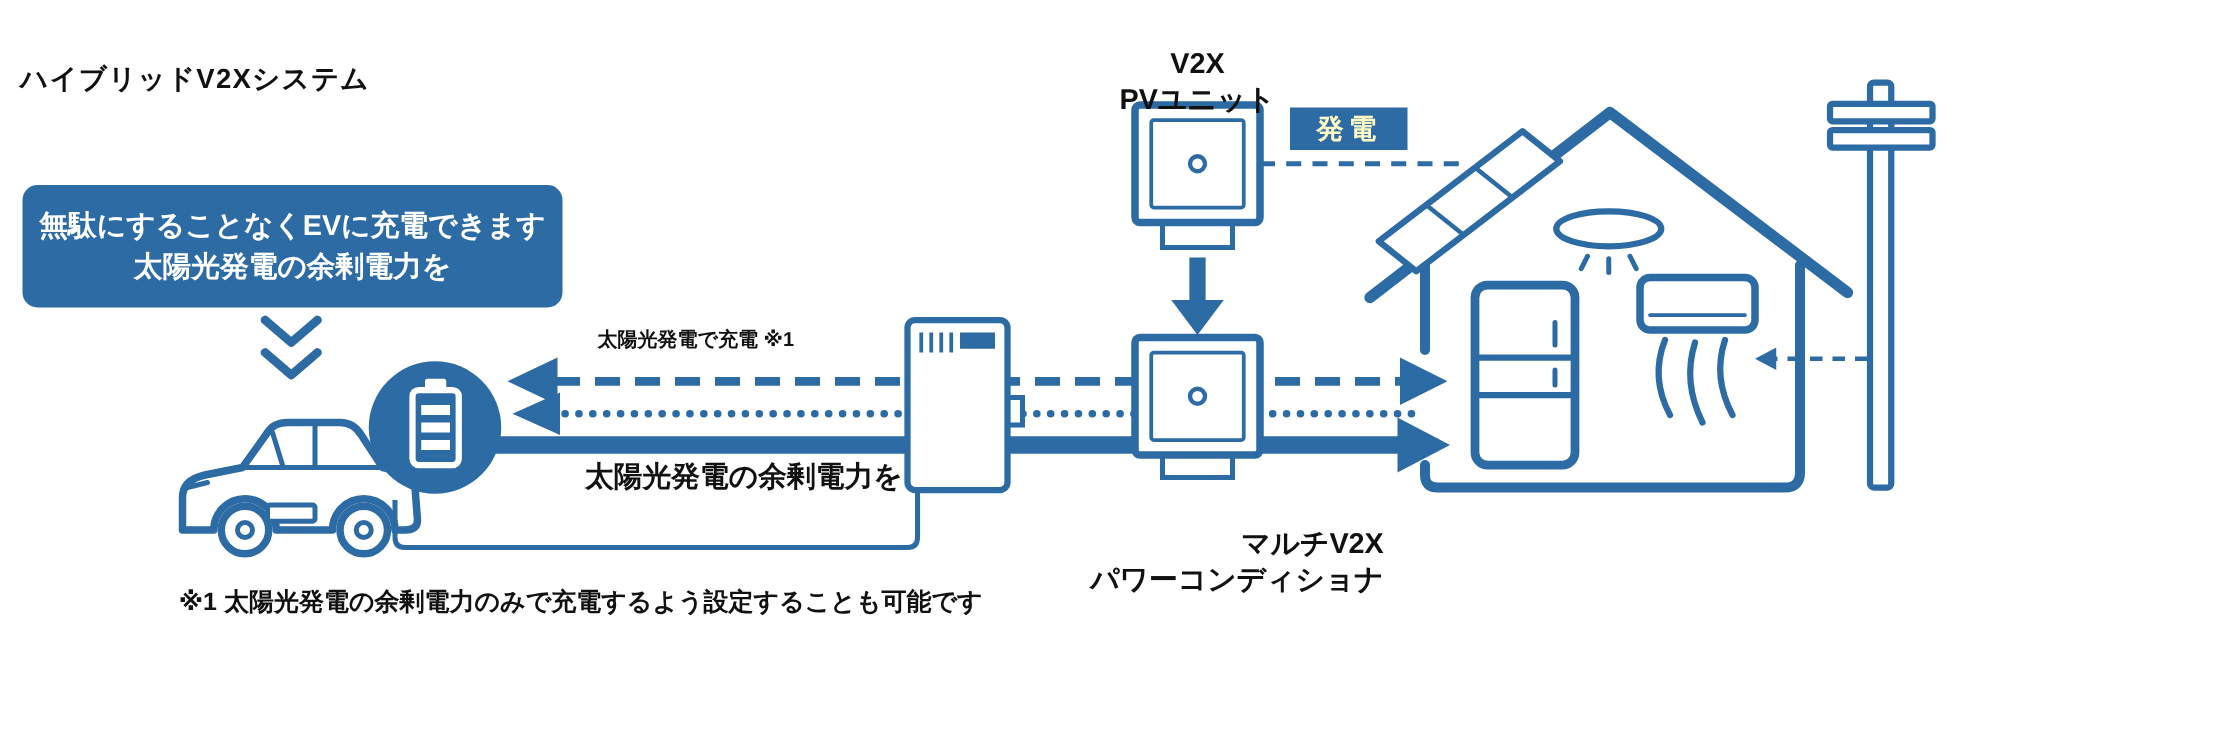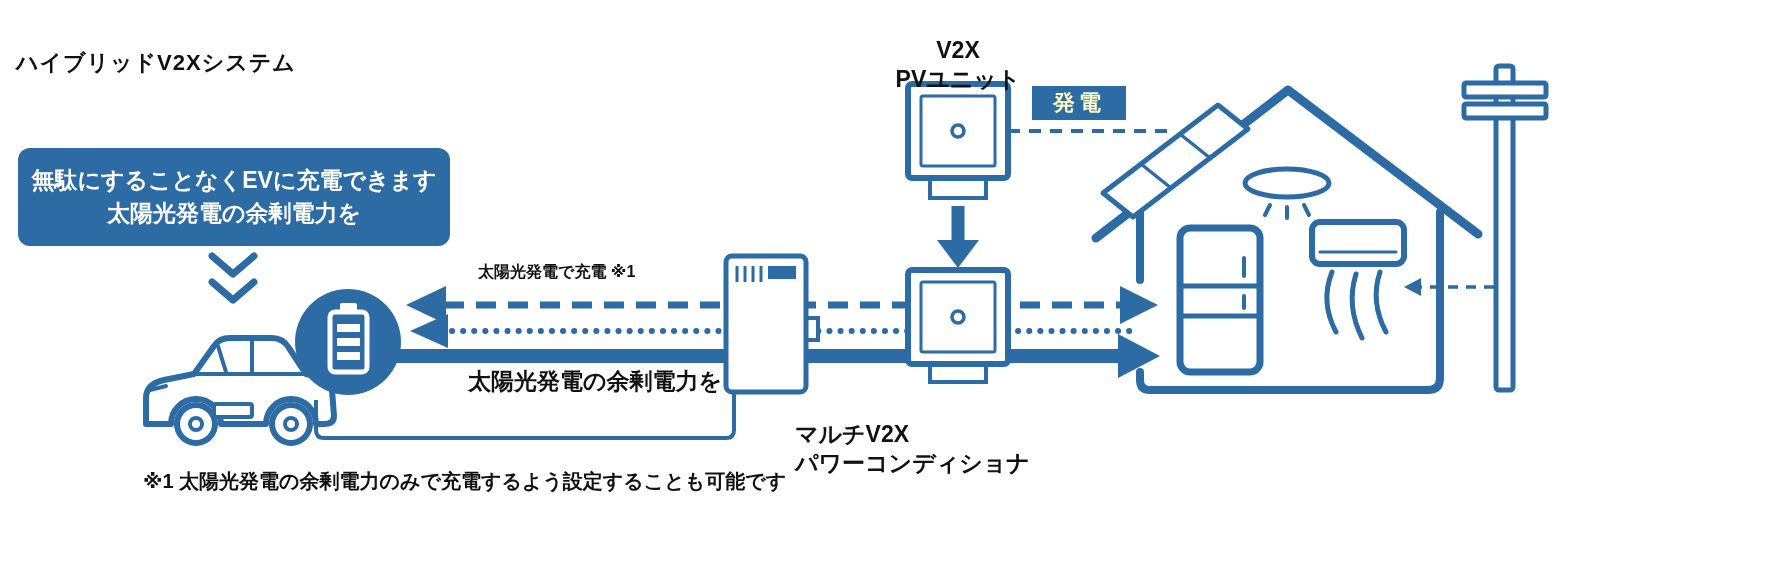--- a/index.html
+++ b/index.html
@@ -18,21 +18,21 @@
   .callout {
     position:absolute; z-index:2; left:18px; top:148px; width:432px; height:98px;
     background:var(--accent,#2c6ba4); border-radius:12px; color:#ffffff;
     display:flex; flex-direction:column; justify-content:center; align-items:center;
   }
   .callout div { font-size:23px; font-weight:bold; line-height:33px; white-space:nowrap; }
   .flow-charge { left:478px; top:262px; font-size:16px; }
   .flow-discharge { left:468px; top:366px; font-size:23px; }
   .ev-unit-label { left:686px; top:424px; width:160px; text-align:center; font-size:23px; }
   .pv-label { left:876px; top:36px; width:164px; text-align:center; font-size:23px; line-height:29px; }
-  .pcs-label { left:795px; top:420px; width:240px; text-align:left; font-size:23px; line-height:29px; }
+  .pcs-label { left:867px; top:420px; width:240px; text-align:right; font-size:23px; line-height:29px; }
   .badge {
     position:absolute; z-index:2; left:1032px; top:86px; width:94px; height:34px;
     background:var(--accent,#2c6ba4); color:#fef9c3; font-weight:bold; font-size:22px;
     display:flex; align-items:center; justify-content:center; letter-spacing:4px;
   }
   .footnote { left:143px; top:468px; font-size:20px;text-align:right; }
 </style>
 </head>
 <body>
 

